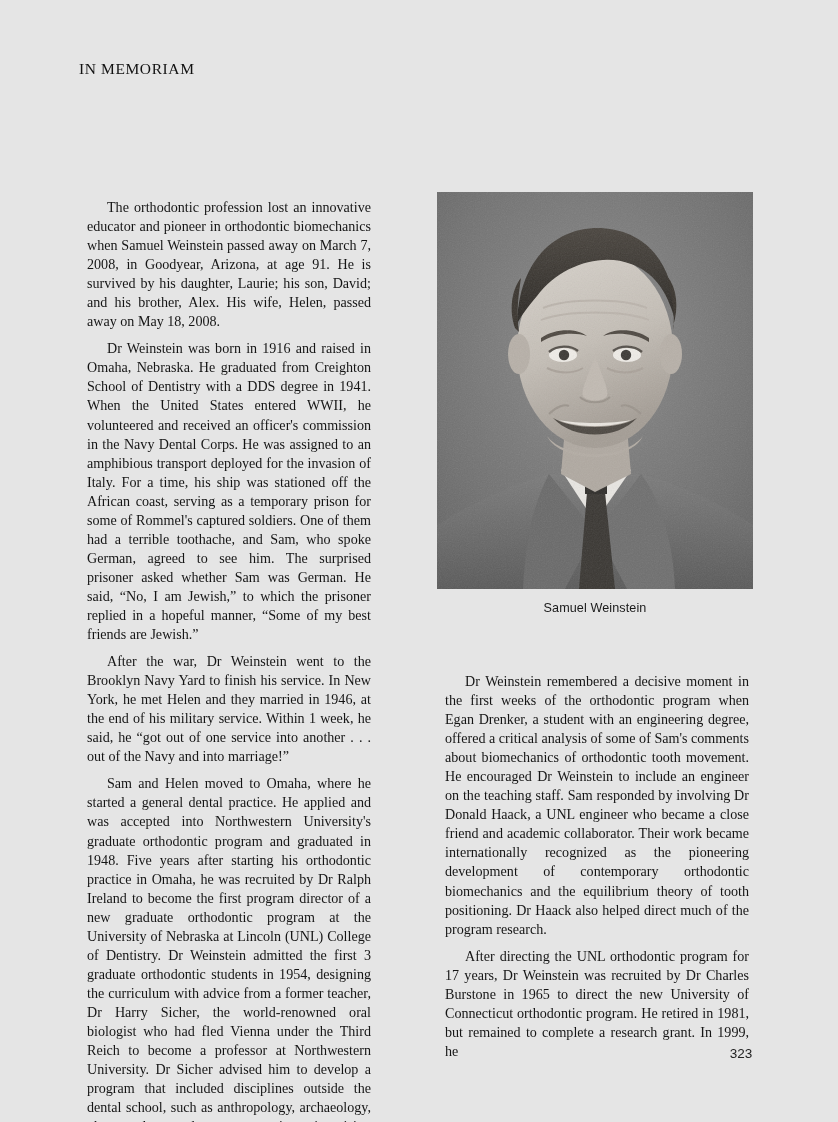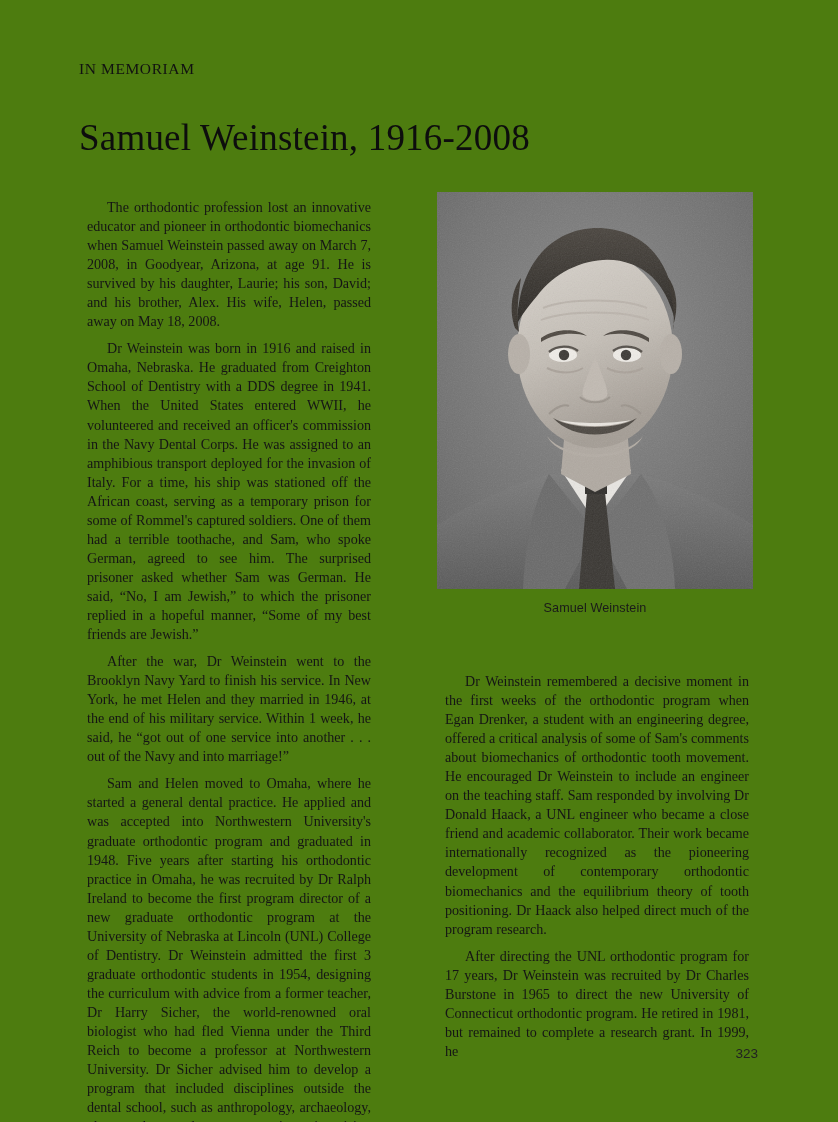--- a/index.html
+++ b/index.html
@@ -14,21 +14,21 @@
     overflow: hidden;
     font-family: "Liberation Serif", "DejaVu Serif", serif;
     color: #1a1a1a;
   }
 
   .page {
     position: absolute;
     left: 0; top: 0;
     width: 838px;
     height: 1122px;
-    background: #4d7c0f;
+    background: #e5e5e5;
   }
 
   
   .section-head {
     position: absolute;
     left: 79px;
     top: 60px;
     font-family: "Liberation Serif", "DejaVu Serif", serif;
     font-size: 15.5px;
     letter-spacing: 0.6px;
@@ -114,34 +114,33 @@
     color: #1d1d1d;
   }
   .footnote div { white-space: nowrap; }
 
   
   .page-number {
     position: absolute;
     left: 724px;
     top: 1046px;
     width: 34px;
-    text-align: right;
+    text-align: center;
     font-family: "Liberation Sans", "DejaVu Sans", sans-serif;
     font-size: 13.5px;
     color: #222;
   }
 </style>
 </head>
 <body>
 
 <div class="page">
 
   <div class="section-head">IN MEMORIAM</div>
 
-  <h1 class="article-title">Samuel Weinstein, 1916-2008</h1>
 
   <div class="photo-block">
     <div class="photo">
       <svg viewBox="0 0 316 397" preserveAspectRatio="none" aria-hidden="true">
         <defs>
           <radialGradient id="bg" cx="50%" cy="38%" r="85%">
             <stop offset="0%" stop-color="#8a8a8a"></stop>
             <stop offset="60%" stop-color="#727272"></stop>
             <stop offset="100%" stop-color="#5e5e5e"></stop>
           </radialGradient>

